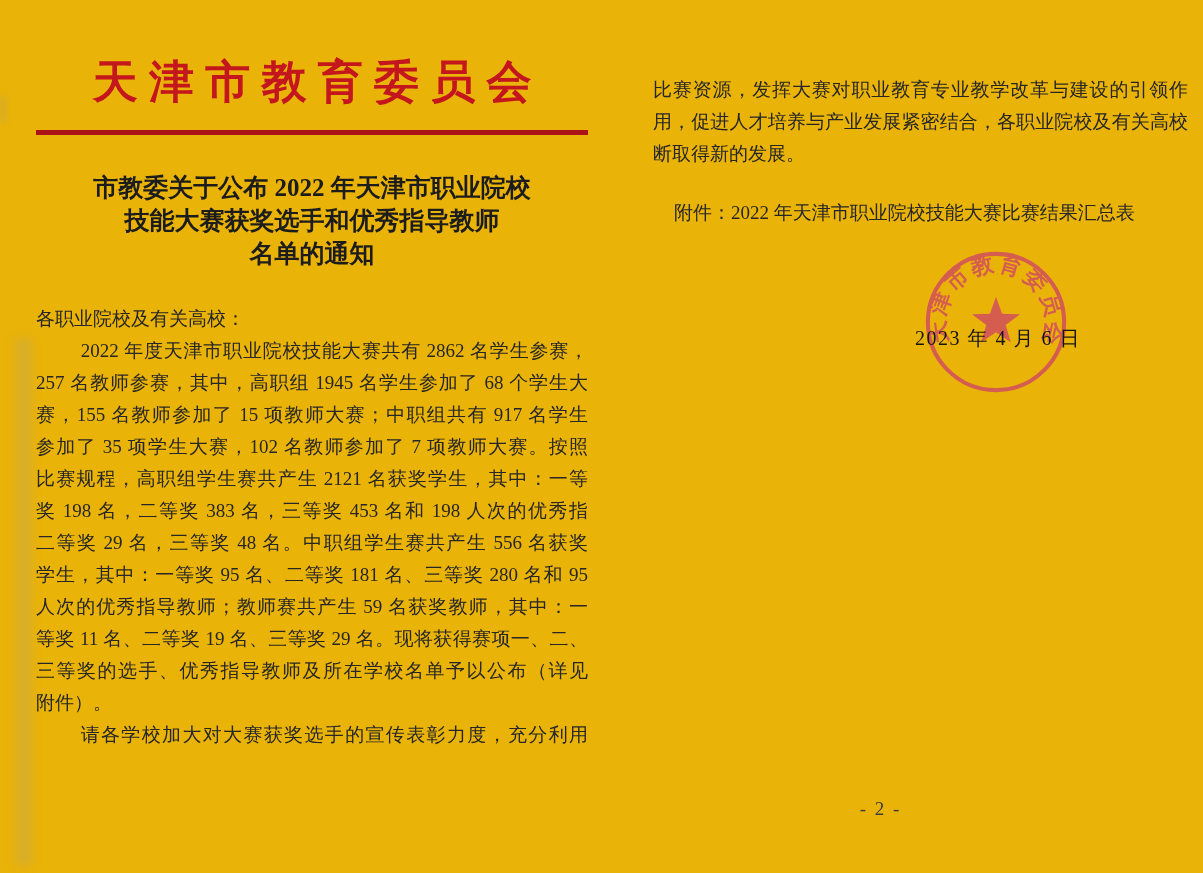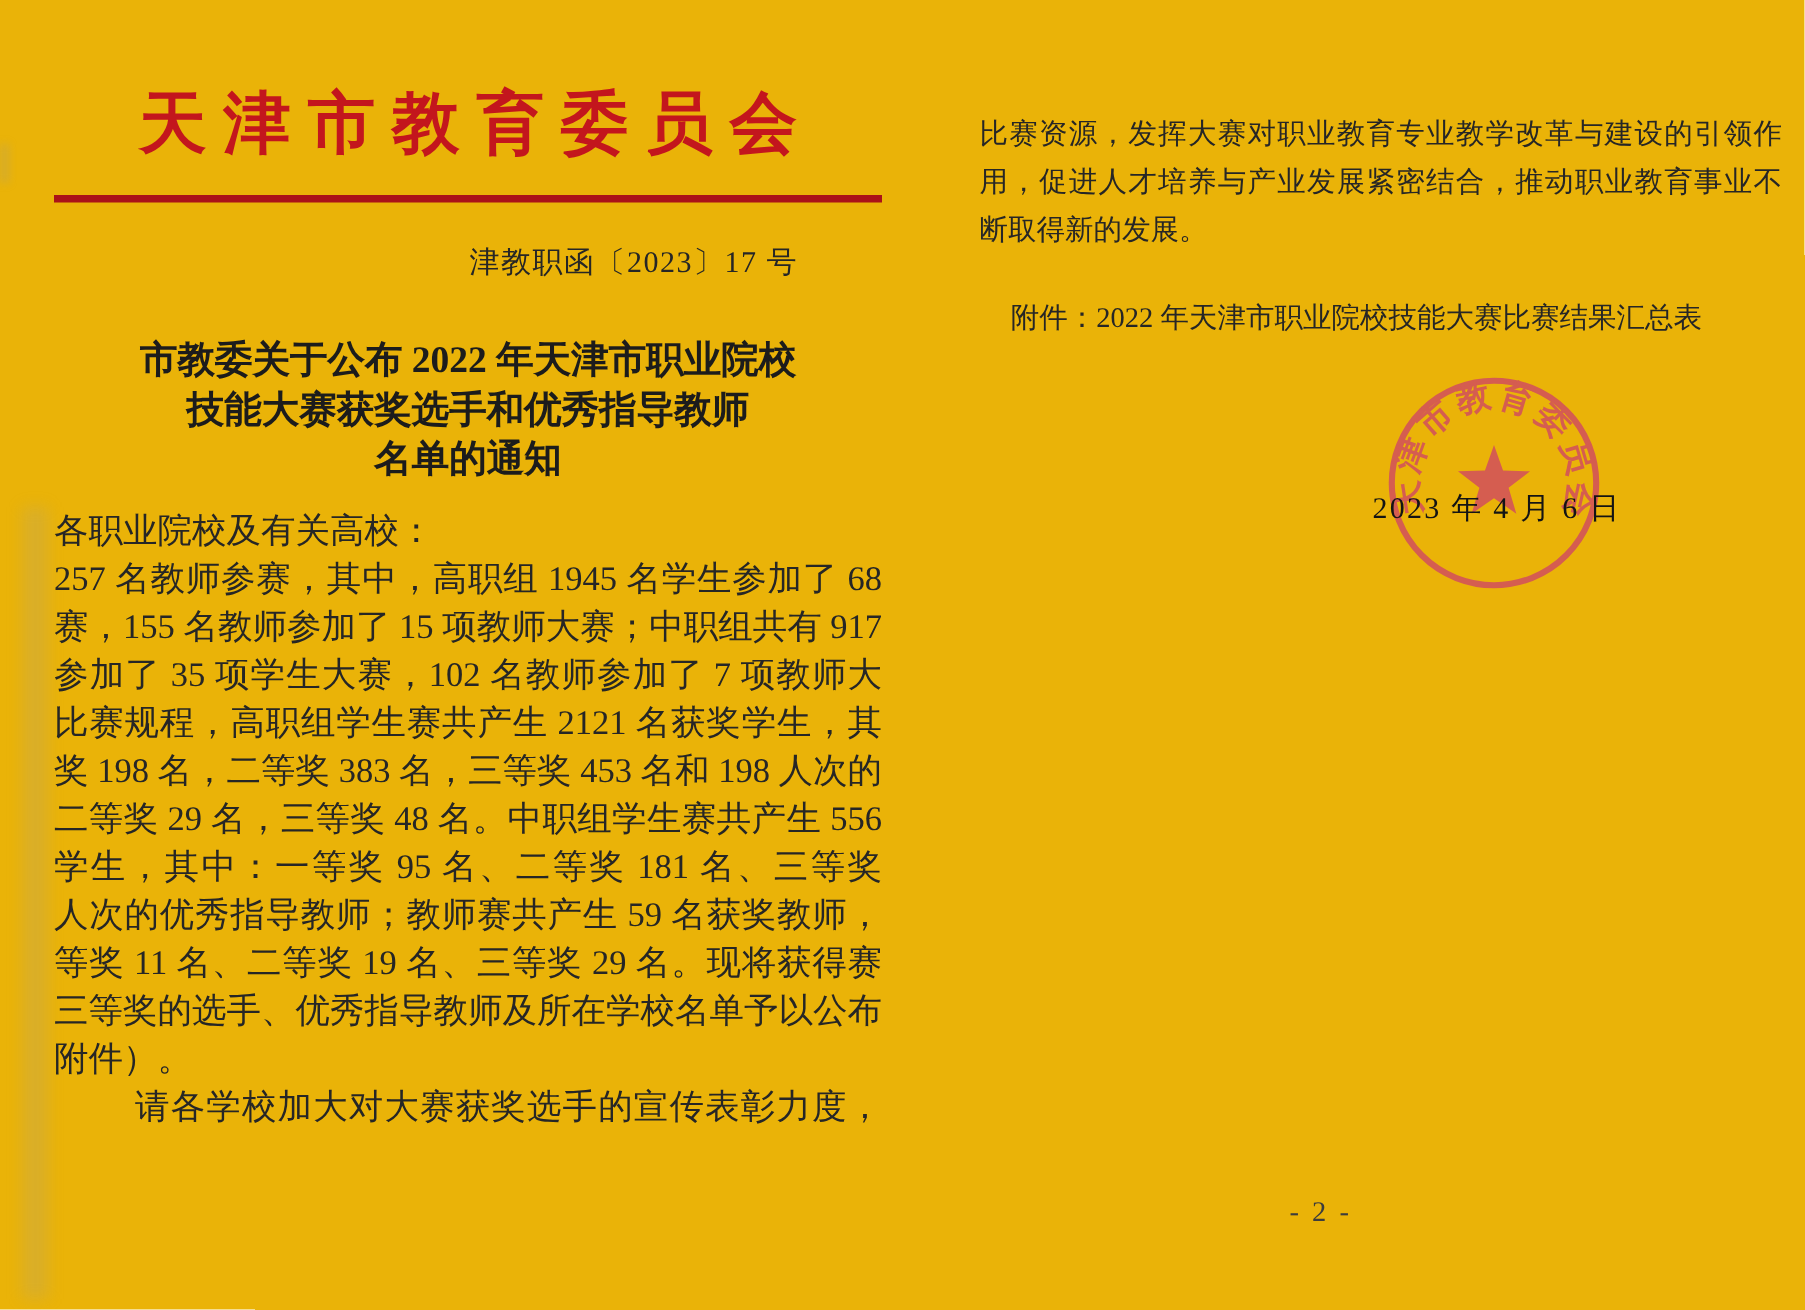--- a/index.html
+++ b/index.html
@@ -22,21 +22,21 @@
   .red-rule { margin-top: 18px; height: 5px; background: var(--rule-red); }
   .doc-number {
     margin-top: 26px; text-align: right; padding-right: 56px;
     font-size: 20px; color: var(--body-text); letter-spacing: 1px;
   }
   .doc-title {
     margin-top: 36px; text-align: center;
     font-size: 25px; font-weight: 700; line-height: 33px; color: #1c1c1c;
   }
   .body-block {
-    margin-top: 15px; font-size: 23px; line-height: 32px;
+    margin-top: 33px; font-size: 19px; line-height: 32px;
     color: var(--body-text);
   }
   .line { height: 32px; overflow: hidden; }
   .justify { text-align: justify; text-align-last: justify; }
   .indent { text-indent: 2.35em; }
 
   
   .page-right { position: absolute; left: 653px; top: 0; width: 535px; height: 873px; }
   .p2-body { margin-top: 74px; font-size: 19px; line-height: 32px; color: var(--body-text); }
   .attachment {
@@ -74,51 +74,51 @@
 
   <div class="scan-shadow"></div>
   <div class="scan-smudge-top"></div>
 
   <div class="page-left">
 
     <div class="agency">天 津 市 教 育 委 员 会</div>
 
     <div class="red-rule"></div>
 
-    <div class="doc-number">津教职函〔2023〕17 号</div>
 
     <div class="doc-title">
         <div class="title-line">市教委关于公布 2022 年天津市职业院校</div>
         <div class="title-line">技能大赛获奖选手和优秀指导教师</div>
         <div class="title-line">名单的通知</div>
       </div>
 
     <div class="body-block">
         <div class="line">各职业院校及有关高校：</div>
+        <div class="line indent justify">2022 年度天津市职业院校技能大赛共有 2862 名学生参赛，</div>
         <div class="line justify">257 名教师参赛，其中，高职组 1945 名学生参加了 68 个学生大</div>
         <div class="line justify">赛，155 名教师参加了 15 项教师大赛；中职组共有 917 名学生</div>
         <div class="line justify">参加了 35 项学生大赛，102 名教师参加了 7 项教师大赛。按照</div>
         <div class="line justify">比赛规程，高职组学生赛共产生 2121 名获奖学生，其中：一等</div>
         <div class="line justify">奖 198 名，二等奖 383 名，三等奖 453 名和 198 人次的优秀指</div>
         <div class="line justify">二等奖 29 名，三等奖 48 名。中职组学生赛共产生 556 名获奖</div>
         <div class="line justify">学生，其中：一等奖 95 名、二等奖 181 名、三等奖 280 名和 95</div>
         <div class="line justify">人次的优秀指导教师；教师赛共产生 59 名获奖教师，其中：一</div>
         <div class="line justify">等奖 11 名、二等奖 19 名、三等奖 29 名。现将获得赛项一、二、</div>
         <div class="line justify">三等奖的选手、优秀指导教师及所在学校名单予以公布（详见</div>
         <div class="line">附件）。</div>
         <div class="line indent justify">请各学校加大对大赛获奖选手的宣传表彰力度，充分利用</div>
       </div>
 
   </div>
 
   <div class="page-right">
 
     <div class="p2-body">
         <div class="line justify">比赛资源，发挥大赛对职业教育专业教学改革与建设的引领作</div>
-        <div class="line justify">用，促进人才培养与产业发展紧密结合，推动职业教育事业不</div>
+        <div class="line justify">用，促进人才培养与产业发展紧密结合，各职业院校及有关高校</div>
         <div class="line">断取得新的发展。</div>
       </div>
 
     <div class="attachment">附件：2022 年天津市职业院校技能大赛比赛结果汇总表</div>
 
     <svg class="seal-svg" viewBox="0 0 150 150" xmlns="http://www.w3.org/2000/svg">
       <defs>
         <path id="sealArc" d="M 27.9 97 A 52 52 0 1 1 122.1 97" fill="none"></path>
       </defs>
       <circle cx="75" cy="75" r="70" fill="none" stroke="#d14b60" stroke-width="4.2"></circle>

